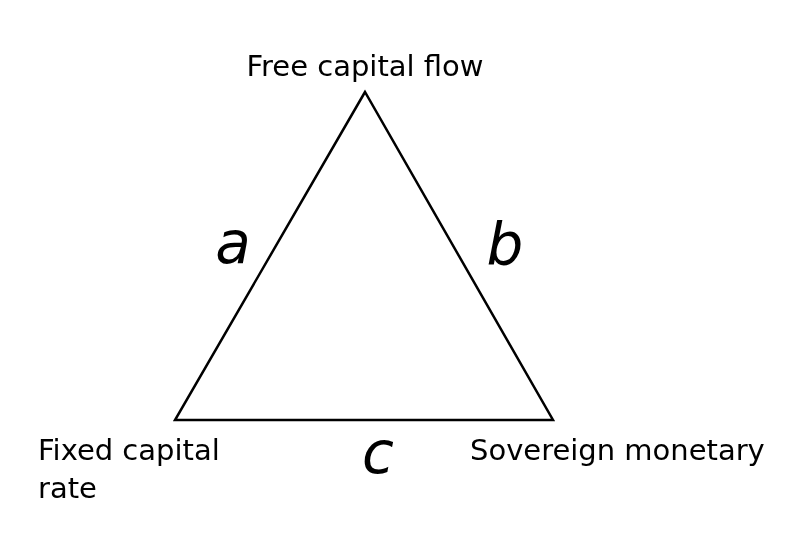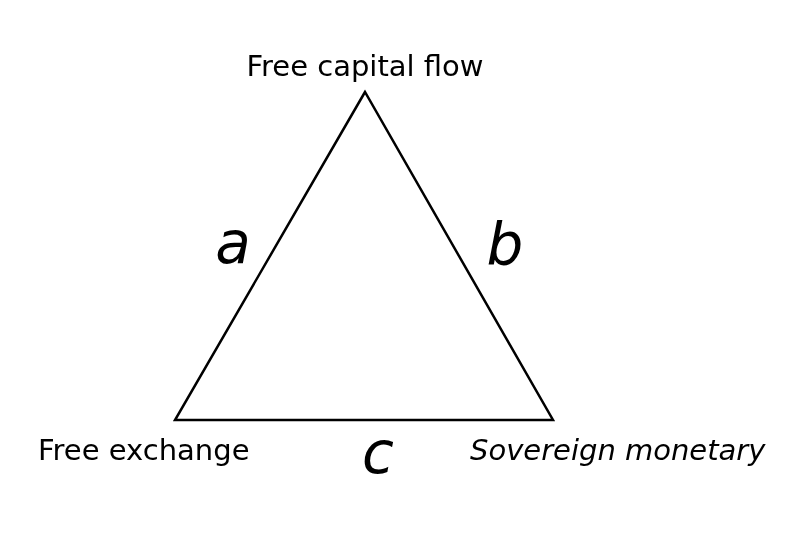--- a/index.html
+++ b/index.html
@@ -39,21 +39,20 @@
   }
   .vertex-label.bottom-left {
     left: 38px;
     top: 431px;
     text-align: left;
   }
   .vertex-label.bottom-right {
     left: 470px;
     top: 431px;
     text-align: right;
-    font-style: italic;
   }
   .edge-label {
     position: absolute;
     font-size: 58px;
     font-style: italic;
     line-height: 1;
     transform: translate(-50%, -50%);
     color: #000000;
   }
   .edge-label.a { left: 233px; top: 243px; }
@@ -65,21 +64,22 @@
 
 <div class="canvas">
 
   <svg class="triangle-svg" viewBox="0 0 800 554" xmlns="http://www.w3.org/2000/svg" aria-hidden="true">
     <polygon points="365,92 175,420 553,420" fill="none" stroke="#000000" stroke-width="2.5" stroke-linejoin="miter"></polygon>
   </svg>
 
   <div class="vertex-label top">Free capital flow</div>
 
   <div class="vertex-label bottom-left">
-    <div>Free exchange</div>
+    <div>Fixed capital</div>
+    <div>rate</div>
   </div>
 
   <div class="vertex-label bottom-right">
     <div>Sovereign monetary</div>
   </div>
 
   <div class="edge-label a">a</div>
 
   <div class="edge-label b">b</div>
 

